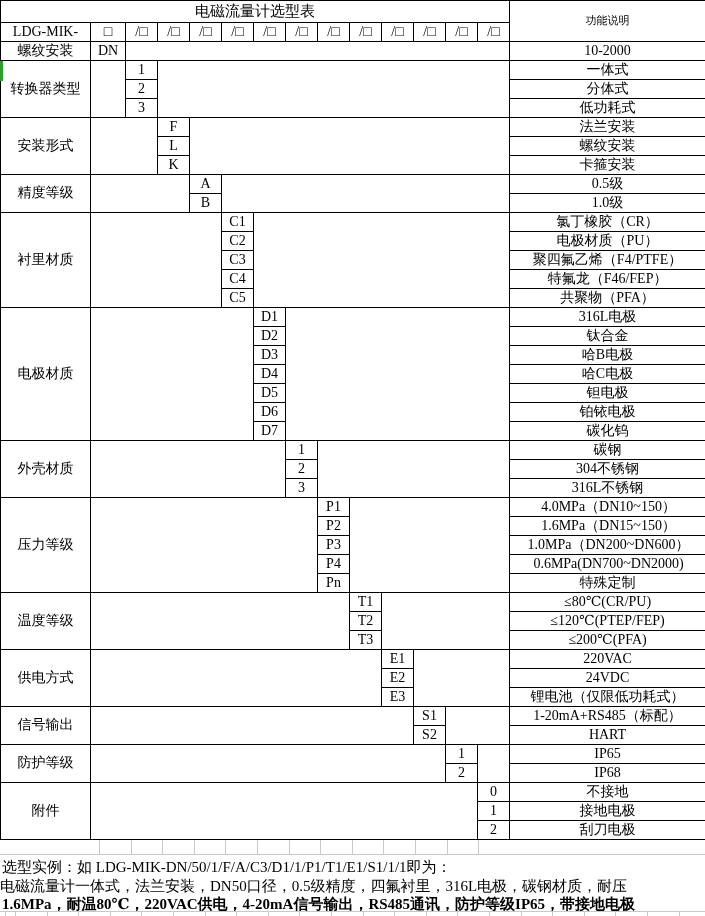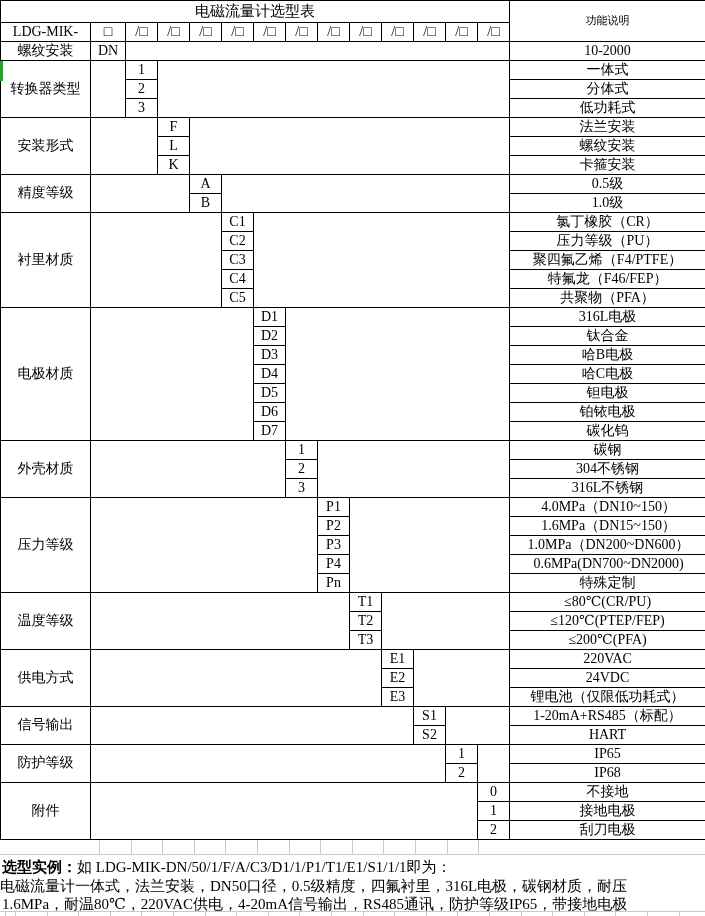--- a/index.html
+++ b/index.html
@@ -23,23 +23,23 @@
   .faint-row{
     position:relative;width:705px;height:14px;
     border-bottom:1px solid #c9c9c9;
   }
   .faint-row .ticks{
     position:absolute;left:99px;top:0;width:410px;height:100%;
     background:repeating-linear-gradient(to right,#c9c9c9 0 1px,transparent 1px 31.6px);
   }
   .footer{font-size:15px;}
   .footer .l1{padding:3px 0 1px 2px;height:18px;}
-  .footer .l1 b{font-weight:bold;}
+  .footer .l1 b{font-weight:normal;}
   .footer .l2{height:18px;}
-  .footer .l3{height:18px;padding-left:2px;}
+  .footer .l3{height:18px;padding-left:2px;font-weight:bold;}
   .bottom-strip{
     position:absolute;left:0;top:911px;width:705px;height:5px;
     border-top:1px solid #c9c9c9;
     background:repeating-linear-gradient(to right,#c9c9c9 0 1px,transparent 1px 31.6px);
     background-position:15px 0;
   }
   .green-mark{position:absolute;left:0;top:61px;width:3px;height:20px;background:#2ca02c;}
 </style>
 </head>
 <body>
@@ -134,21 +134,21 @@
       </tr>
       <tr>
         <td rowspan="5">衬里材质</td>
         <td colspan="4" rowspan="5"></td>
         <td>C1</td>
         <td colspan="8" rowspan="5"></td>
         <td>氯丁橡胶（CR）</td>
       </tr>
       <tr>
         <td>C2</td>
-        <td>压力等级（PU）</td>
+        <td>电极材质（PU）</td>
       </tr>
       <tr>
         <td>C3</td>
         <td>聚四氟乙烯（F4/PTFE）</td>
       </tr>
       <tr>
         <td>C4</td>
         <td>特氟龙（F46/FEP）</td>
       </tr>
       <tr>

